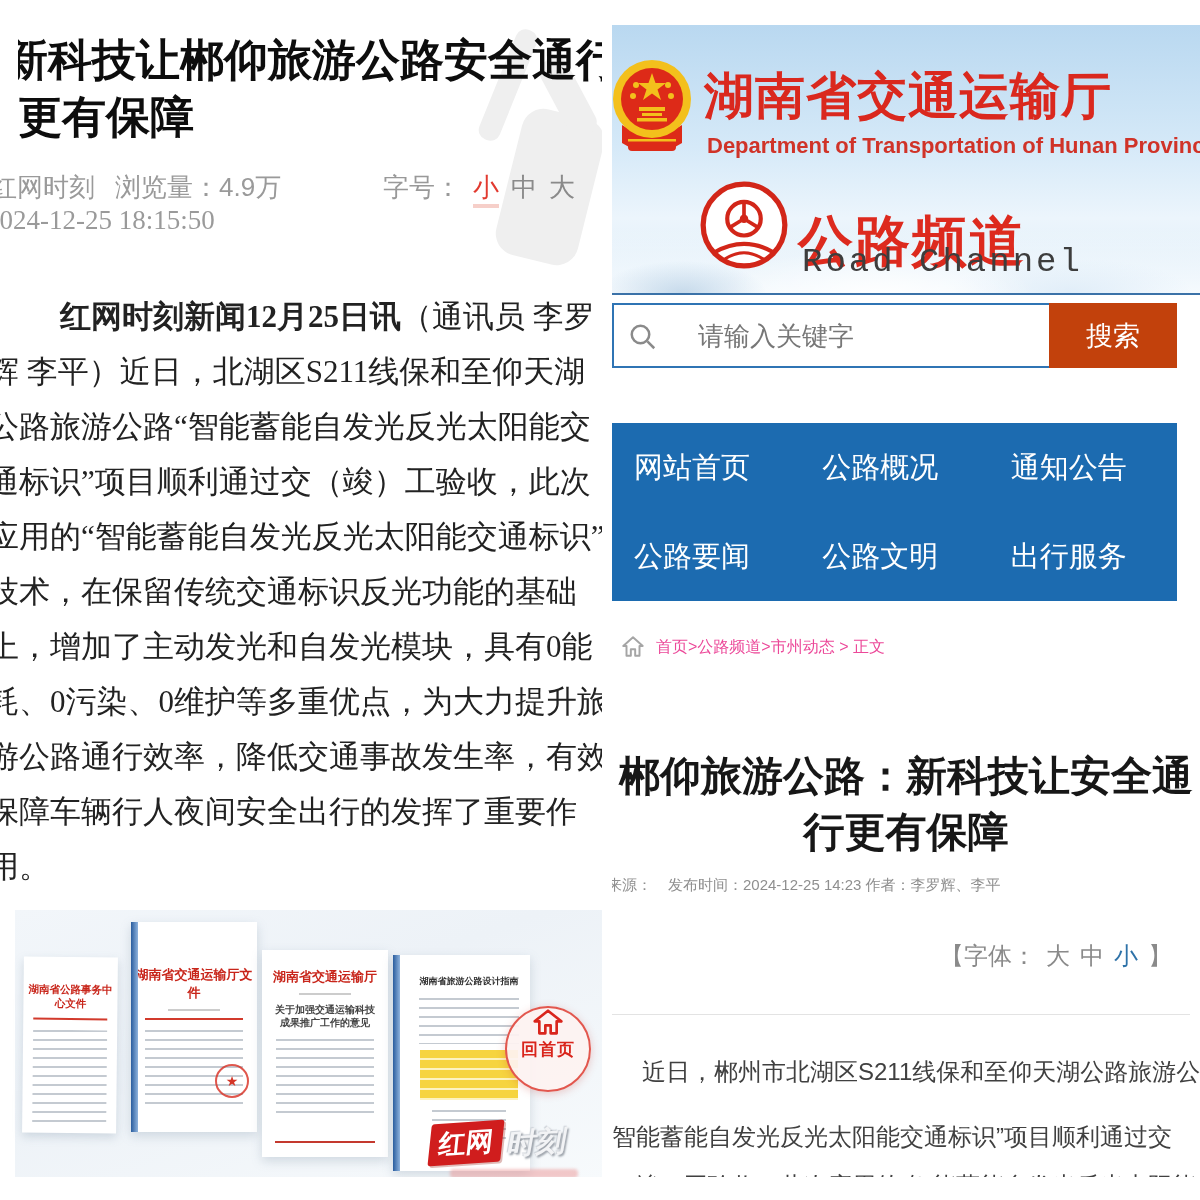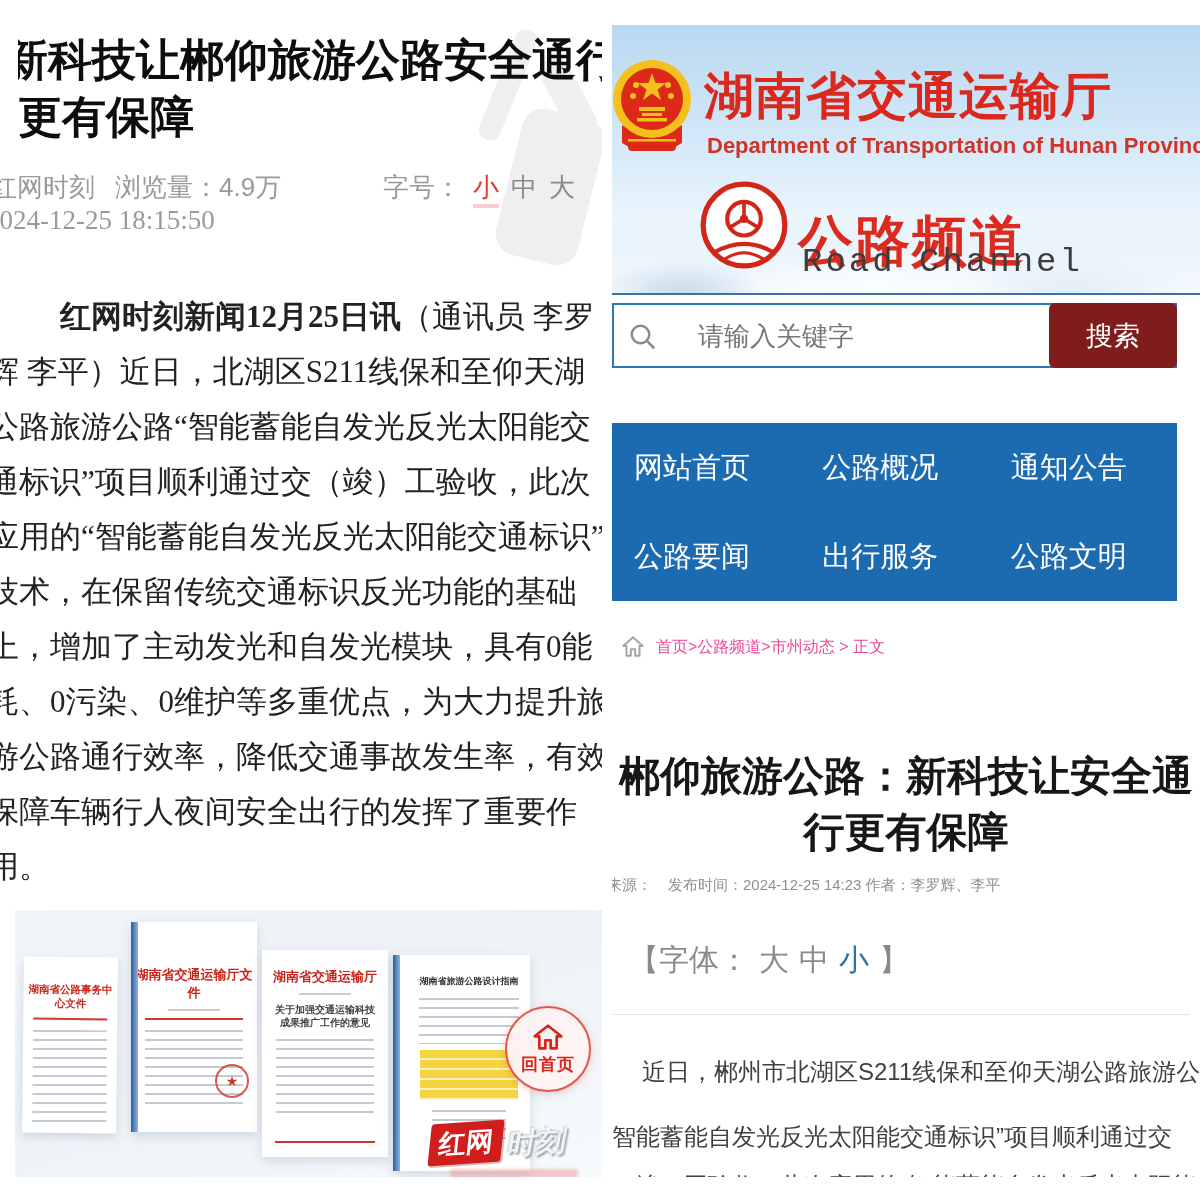--- a/index.html
+++ b/index.html
@@ -47,21 +47,21 @@
   .d-lines{margin:10px auto 0;width:78%;
            background:repeating-linear-gradient(to bottom,#c4cad1 0 2px,transparent 2px 9px);}
   .d-hl{margin:6px auto 0;width:80%;height:50px;
         background:repeating-linear-gradient(to bottom,#f6d43f 0 8px,#fdf3c0 8px 10px);}
   .d-seal{position:absolute;right:8px;bottom:34px;width:30px;height:30px;border:2px solid rgba(216,45,32,.8);
           border-radius:50%;color:#d43527;font-size:14px;line-height:30px;text-align:center;}
   .d-rule-bottom{position:absolute;bottom:14px;left:10%;width:80%;height:2px;background:#c4392e;}
   .home-btn{position:absolute;left:490px;top:96px;width:86px;height:86px;border-radius:50%;
             background:rgba(253,242,241,.93);border:2px solid #e2574e;box-sizing:border-box;
             box-shadow:0 2px 8px rgba(200,60,50,.25);display:flex;flex-direction:column;
-            align-items:center;justify-content:center;color:#d9251c;}
+            align-items:center;color:#d9251c;}
   .home-btn .hb-label{font-size:17px;font-weight:bold;letter-spacing:1px;margin-top:2px;}
   .rn-logo{position:absolute;left:415px;top:212px;white-space:nowrap;}
   .logo-red{display:inline-block;transform:skewX(-10deg) rotate(-4deg);background:#d01d1d;color:#fff;
             font-size:27px;font-weight:bold;padding:3px 9px;border-radius:3px;
             box-shadow:2px 2px 0 rgba(150,30,20,.3);}
   .logo-gray{display:inline-block;transform:skewX(-14deg) rotate(-4deg);font-size:29px;font-weight:bold;
              color:#f2f3f5;text-shadow:2px 2px 2px #9aa0a8,-1px -1px 1px #cdd2d8;margin-left:6px;}
   .logo-sub{margin:5px 0 0 20px;width:128px;height:9px;background:rgba(235,150,150,.5);
             border-radius:4px;filter:blur(1.5px);}
   
@@ -81,34 +81,34 @@
   .channel-cn{position:absolute;left:186px;top:152px;font-size:55px;font-weight:bold;color:#dd2a1e;
               letter-spacing:2px;white-space:nowrap;margin-top:28px;}
   .channel-en{position:absolute;left:190px;top:218px;font-size:34px;color:#3d3d3d;letter-spacing:3px;
               font-family:"Liberation Mono",monospace;white-space:nowrap;}
   .searchrow{position:absolute;left:0;top:303px;width:565px;height:65px;box-sizing:border-box;
              border:2px solid #2f74b4;background:#fff;}
   .search-icon{position:absolute;left:14px;top:17px;}
   .search-input{position:absolute;left:50px;top:4px;width:370px;height:52px;border:none;outline:none;
                 font-size:26px;color:#333;font-family:"Liberation Sans",sans-serif;margin-left:32px;}
   .search-input::placeholder{color:#777;}
-  .search-btn{position:absolute;right:-2px;top:-2px;width:128px;height:65px;background:#7f1d1d;color:#fff;
-              font-size:27px;border:none;border-radius:6px;cursor:pointer;
+  .search-btn{position:absolute;right:-2px;top:-2px;width:128px;height:65px;background:#c2410c;color:#fff;
+              font-size:27px;border:none;border-radius:0;cursor:pointer;
               font-family:"Liberation Sans",sans-serif;}
   .navgrid{position:absolute;left:0;top:423px;width:565px;height:178px;background:#1c6bb0;
            display:grid;grid-template-columns:1fr 1fr 1fr;grid-template-rows:1fr 1fr;}
   .navitem{display:flex;align-items:center;padding-left:22px;color:#fff;font-size:29px;cursor:pointer;}
   .breadcrumb{position:absolute;left:8px;top:634px;display:flex;align-items:center;color:#ec4899;
               font-size:16px;white-space:nowrap;}
   .breadcrumb svg{margin-right:10px;}
   .r-title{position:absolute;left:0;top:712px;width:588px;text-align:center;font-size:41px;font-weight:bold;
            color:#171717;line-height:56px;margin-top:36px;}
   .r-meta{position:absolute;left:-5px;top:876px;font-size:15px;color:#8f8f8f;white-space:nowrap;}
   .r-meta .sp{display:inline-block;width:16px;}
-  .r-fontrow{position:absolute;left:12px;top:940px;width:565px;text-align:left;font-size:30px;color:#8a8a8a;}
+  .r-fontrow{position:absolute;left:0;top:940px;width:565px;text-align:right;font-size:24px;color:#8a8a8a;}
   .r-fontrow span{margin:0 5px;}
   .fs-small-r{color:#2e72a8;}
   .r-divider{position:absolute;left:0;top:1014px;width:578px;height:1px;background:#e3e3e3;}
   .r-bodyline{position:absolute;font-size:24px;color:#404040;white-space:nowrap;}
   .r-line1{left:30px;top:1056px;}
   .r-line2{left:-8px;top:1121px;}
   .r-line3-clip{position:absolute;left:0;top:1170px;width:588px;height:7px;overflow:hidden;}
   .r-line3-clip div{font-size:24px;color:#404040;white-space:nowrap;}
 </style>
 </head>
@@ -229,22 +229,22 @@
     </svg>
     <input class="search-input" type="text" placeholder="请输入关键字" style="">
     <button class="search-btn">搜索</button>
   </div>
 
   <div class="navgrid">
     <div class="navitem">网站首页</div>
     <div class="navitem">公路概况</div>
     <div class="navitem">通知公告</div>
     <div class="navitem">公路要闻</div>
+    <div class="navitem">公路文明</div>
     <div class="navitem">出行服务</div>
-    <div class="navitem">公路文明</div>
   </div>
 
   <div class="breadcrumb">
     <svg width="26" height="26" viewBox="0 0 24 24">
       <path d="M12 3 L21 11 H18 V20 H14 V14 H10 V20 H6 V11 H3 Z" fill="none" stroke="#a5a5a5" stroke-width="1.8" stroke-linejoin="round"></path>
     </svg>
     <span>首页&gt;公路频道&gt;市州动态 &gt; 正文</span>
   </div>
 
   <div class="r-title">

